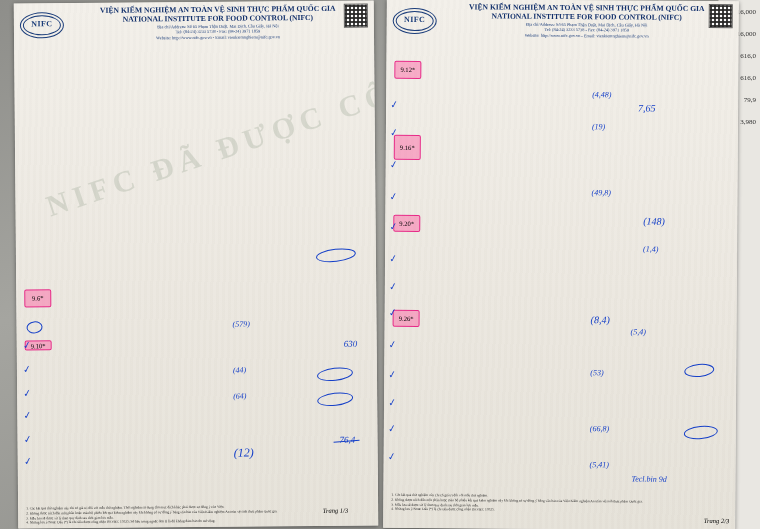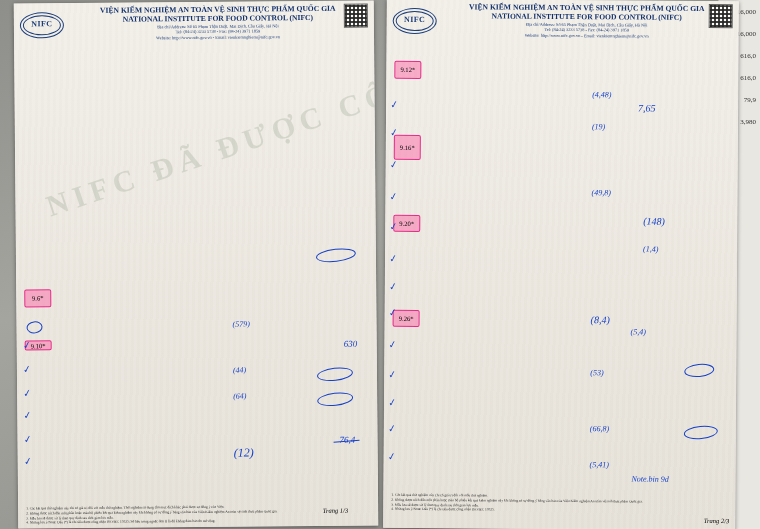--- a/index.html
+++ b/index.html
@@ -507,21 +507,21 @@
   <div class="pen" style="left:252px; top:102px; font-size:10px;">7,65</div>
   <div class="pen" style="left:206px; top:122px; font-size:8px;">(19)</div>
   <div class="pen" style="left:206px; top:188px; font-size:8px;">(49,8)</div>
   <div class="pen" style="left:258px; top:215px; font-size:10px;">(148)</div>
   <div class="pen" style="left:258px; top:244px; font-size:8px;">(1,4)</div>
   <div class="pen" style="left:206px; top:314px; font-size:10px;">(8,4)</div>
   <div class="pen" style="left:246px; top:327px; font-size:8px;">(5,4)</div>
   <div class="pen" style="left:206px; top:368px; font-size:8px;">(53)</div>
   <div class="pen" style="left:206px; top:424px; font-size:8px;">(66,8)</div>
   <div class="pen" style="left:206px; top:460px; font-size:8px;">(5,41)</div>
-  <div class="pen" style="left:248px; top:474px; font-size:8px;">Note.bin 9d</div>
+  <div class="pen" style="left:248px; top:474px; font-size:8px;">Tecl.bin 9d</div>
 
   <div class="ellipse-pen" style="left:300px; top:425px; width:34px; height:13px;"></div>
   <div class="ellipse-pen" style="left:300px; top:363px; width:30px; height:13px;"></div>
 
   <div class="check" style="left:4px;  top:100px;">✓</div>
   <div class="check" style="left:4px;  top:128px;">✓</div>
   <div class="check" style="left:4px;  top:160px;">✓</div>
   <div class="check" style="left:4px;  top:192px;">✓</div>
   <div class="check" style="left:4px;  top:222px;">✓</div>
   <div class="check" style="left:4px;  top:254px;">✓</div>

